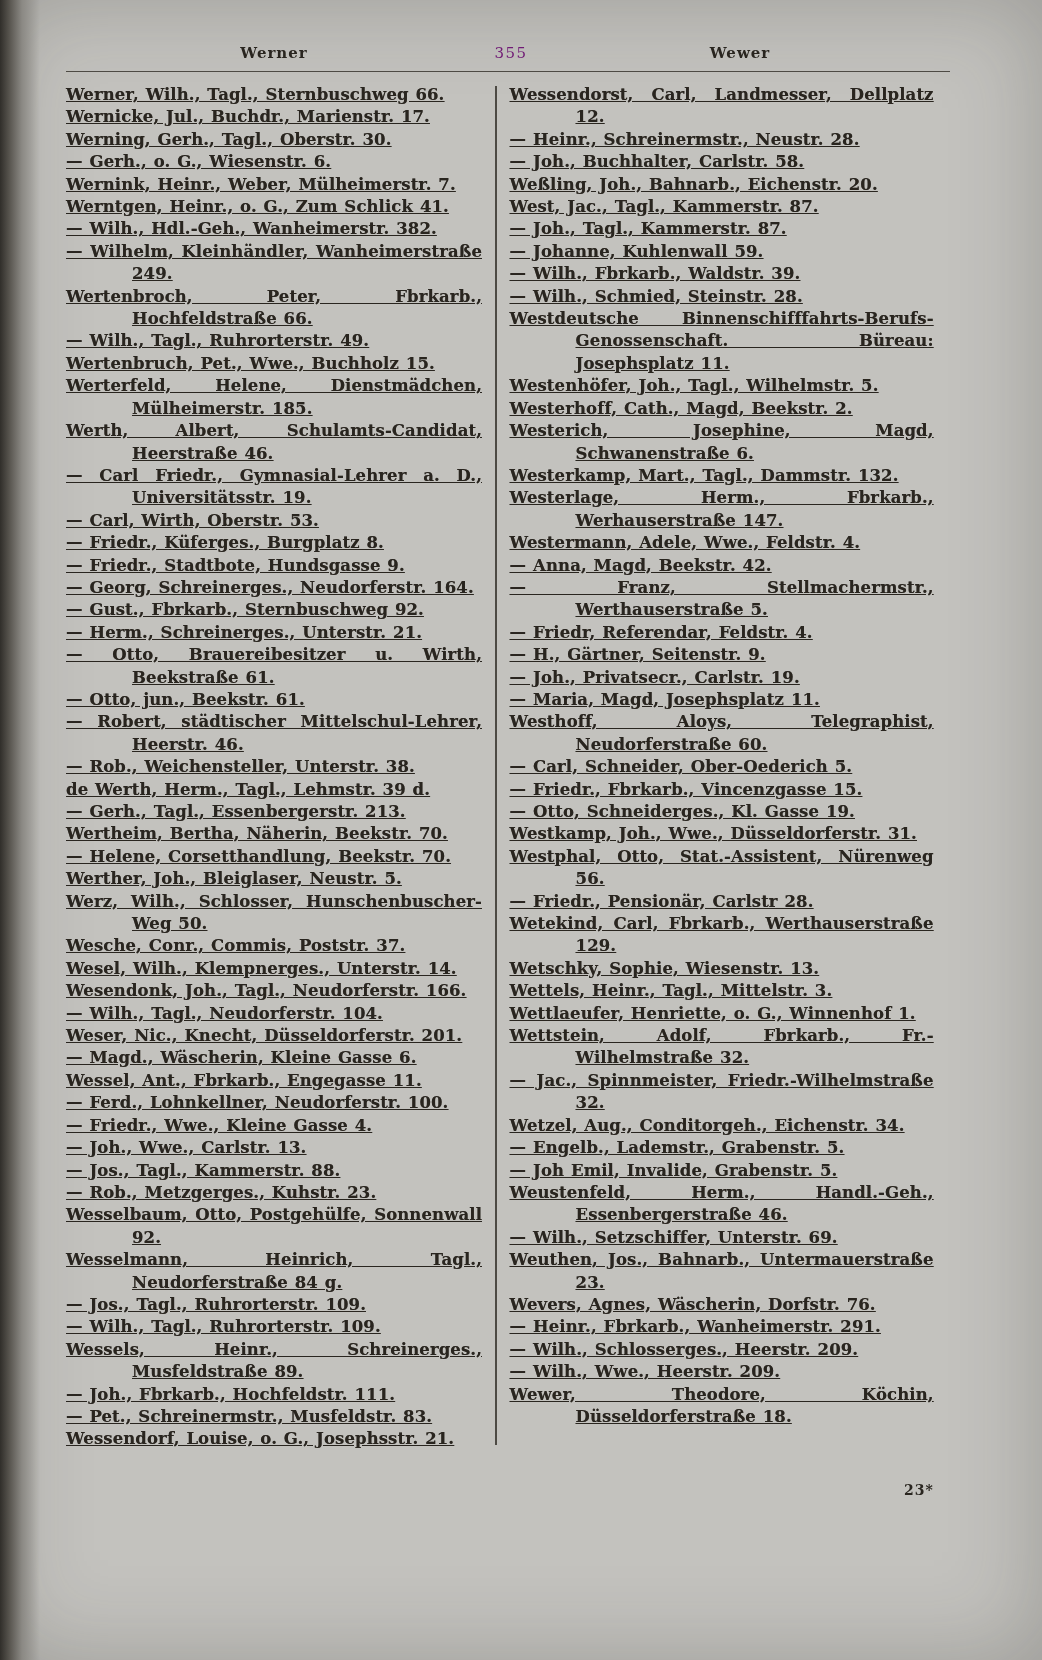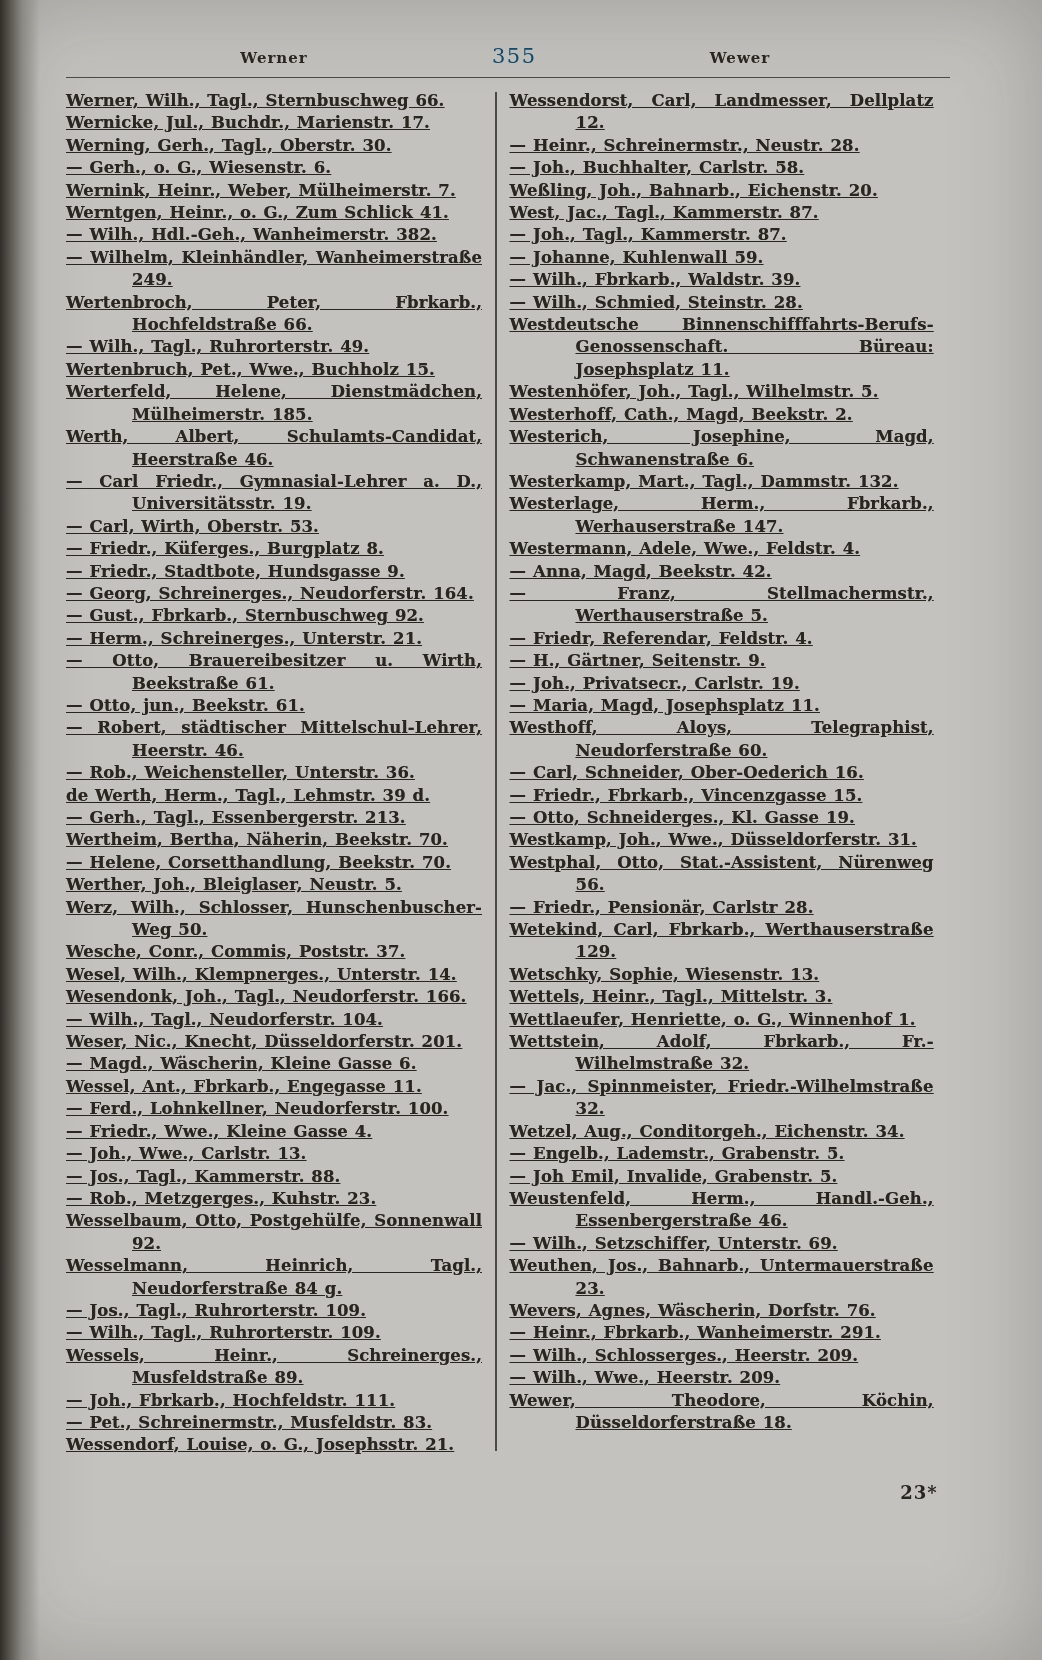--- a/index.html
+++ b/index.html
@@ -31,23 +31,23 @@
     grid-template-columns: 416px 48px 420px;
     align-items: baseline;
   }
   .head-word {
     text-align: center;
     font-size: 15px; font-weight: 700;
     letter-spacing: 1px;
   }
   .page-num {
     text-align: center;
-    font-size: 21px; font-weight: 400;
+    font-size: 15px; font-weight: 400;
     letter-spacing: 1.5px;
-    color: #0c4a6e;
+    color: #701a75;
     margin-left: 10px;
   }
   .rule {
     margin-top: 9px;
     height: 0;
     border-top: 1.6px solid #4d4a44;
     width: 884px;
   }
   .columns {
     display: flex;
@@ -75,21 +75,21 @@
     letter-spacing: 0.1px;
     word-spacing: 1px;
     text-shadow: 0 0 0.5px rgba(41,37,31,0.55);
   }
   .sig {
     position: absolute;
     top: 1482px;
     right: 68px;
     width: 110px;
     text-align: center;
-    font-size: 18px;
+    font-size: 14px;
     font-weight: 700;
     letter-spacing: 1px;
   }
 </style>
 </head>
 <body>
 
 <div class="page">
   <div class="binding"></div>
 
@@ -145,21 +145,21 @@
           <p class="entry">— Gust., Fbrkarb., Sternbuschweg 92.</p>
 
           <p class="entry">— Herm., Schreinerges., Unterstr. 21.</p>
 
           <p class="entry">— Otto, Brauereibesitzer u. Wirth, Beekstraße 61.</p>
 
           <p class="entry">— Otto, jun., Beekstr. 61.</p>
 
           <p class="entry">— Robert, städtischer Mittelschul-Lehrer, Heerstr. 46.</p>
 
-          <p class="entry">— Rob., Weichensteller, Unterstr. 36.</p>
+          <p class="entry">— Rob., Weichensteller, Unterstr. 38.</p>
 
           <p class="entry">de Werth, Herm., Tagl., Lehmstr. 39 d.</p>
 
           <p class="entry">— Gerh., Tagl., Essenbergerstr. 213.</p>
 
           <p class="entry">Wertheim, Bertha, Näherin, Beekstr. 70.</p>
 
           <p class="entry">— Helene, Corsetthandlung, Beekstr. 70.</p>
 
           <p class="entry">Werther, Joh., Bleiglaser, Neustr. 5.</p>
@@ -252,21 +252,21 @@
 
 
           <p class="entry">— H., Gärtner, Seitenstr. 9.</p>
 
           <p class="entry">— Joh., Privatsecr., Carlstr. 19.</p>
 
           <p class="entry">— Maria, Magd, Josephsplatz 11.</p>
 
           <p class="entry">Westhoff, Aloys, Telegraphist, Neudorferstraße 60.</p>
 
-          <p class="entry">— Carl, Schneider, Ober-Oederich 16.</p>
+          <p class="entry">— Carl, Schneider, Ober-Oederich 5.</p>
 
           <p class="entry">— Friedr., Fbrkarb., Vincenzgasse 15.</p>
 
           <p class="entry">— Otto, Schneiderges., Kl. Gasse 19.</p>
 
           <p class="entry">Westkamp, Joh., Wwe., Düsseldorferstr. 31.</p>
 
           <p class="entry">Westphal, Otto, Stat.-Assistent, Nürenweg 56.</p>
 
           <p class="entry">— Friedr., Pensionär, Carlstr 28.</p>

